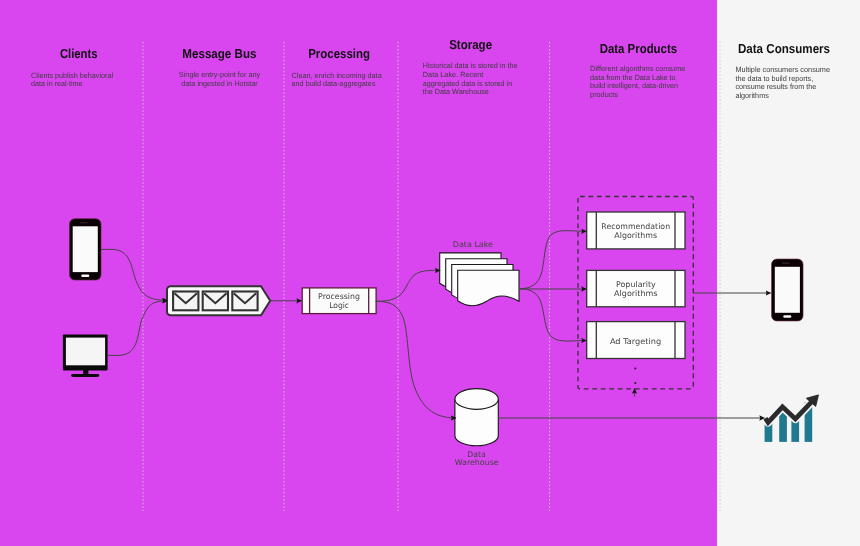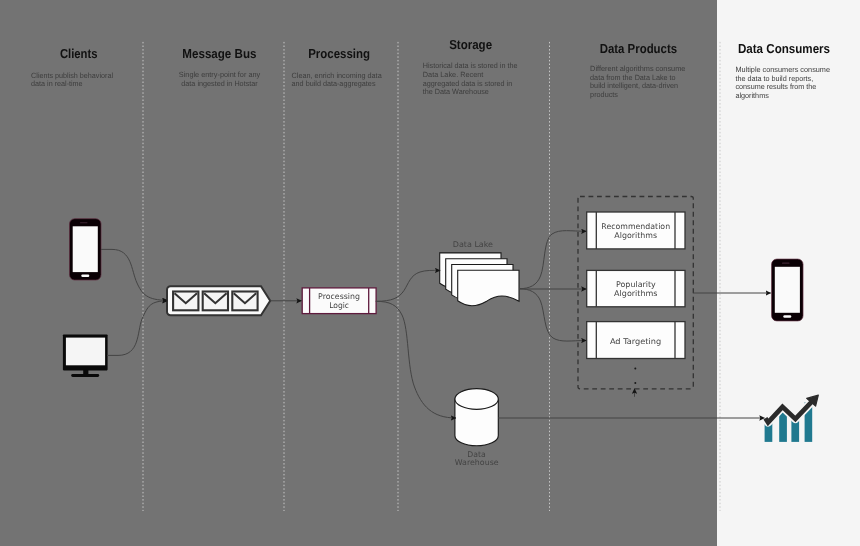--- a/index.html
+++ b/index.html
@@ -1,17 +1,17 @@
 <!DOCTYPE html>
 <html><head>
 <meta charset="utf-8">
 <style>
   html,body{margin:0;padding:0;-webkit-font-smoothing:antialiased;-moz-osx-font-smoothing:grayscale;text-rendering:geometricPrecision;}
   body{width:860px;height:546px;background:#f5f5f5;font-family:"Liberation Sans",sans-serif;overflow:hidden;position:relative;}
-  .stage{position:absolute;left:0;top:0;width:717px;height:546px;background:#737373;}
+  .stage{position:absolute;left:0;top:0;width:717px;height:546px;background:#d946ef;}
   svg.diagram{position:absolute;left:0;top:0;width:860px;height:546px;transform:translateZ(0);}
   .col-title{font-family:"Liberation Sans",sans-serif;font-weight:bold;font-size:13px;fill:#111111;}
   .col-desc{font-family:"Liberation Sans",sans-serif;font-size:7.5px;fill:#3d3d3d;}
   .node-label{font-family:"DejaVu Sans",sans-serif;font-size:7.9px;fill:#434343;}
 </style>
 </head>
 <body>
 
 <div class="stage">
   <svg class="diagram" viewBox="0 0 860 546">

